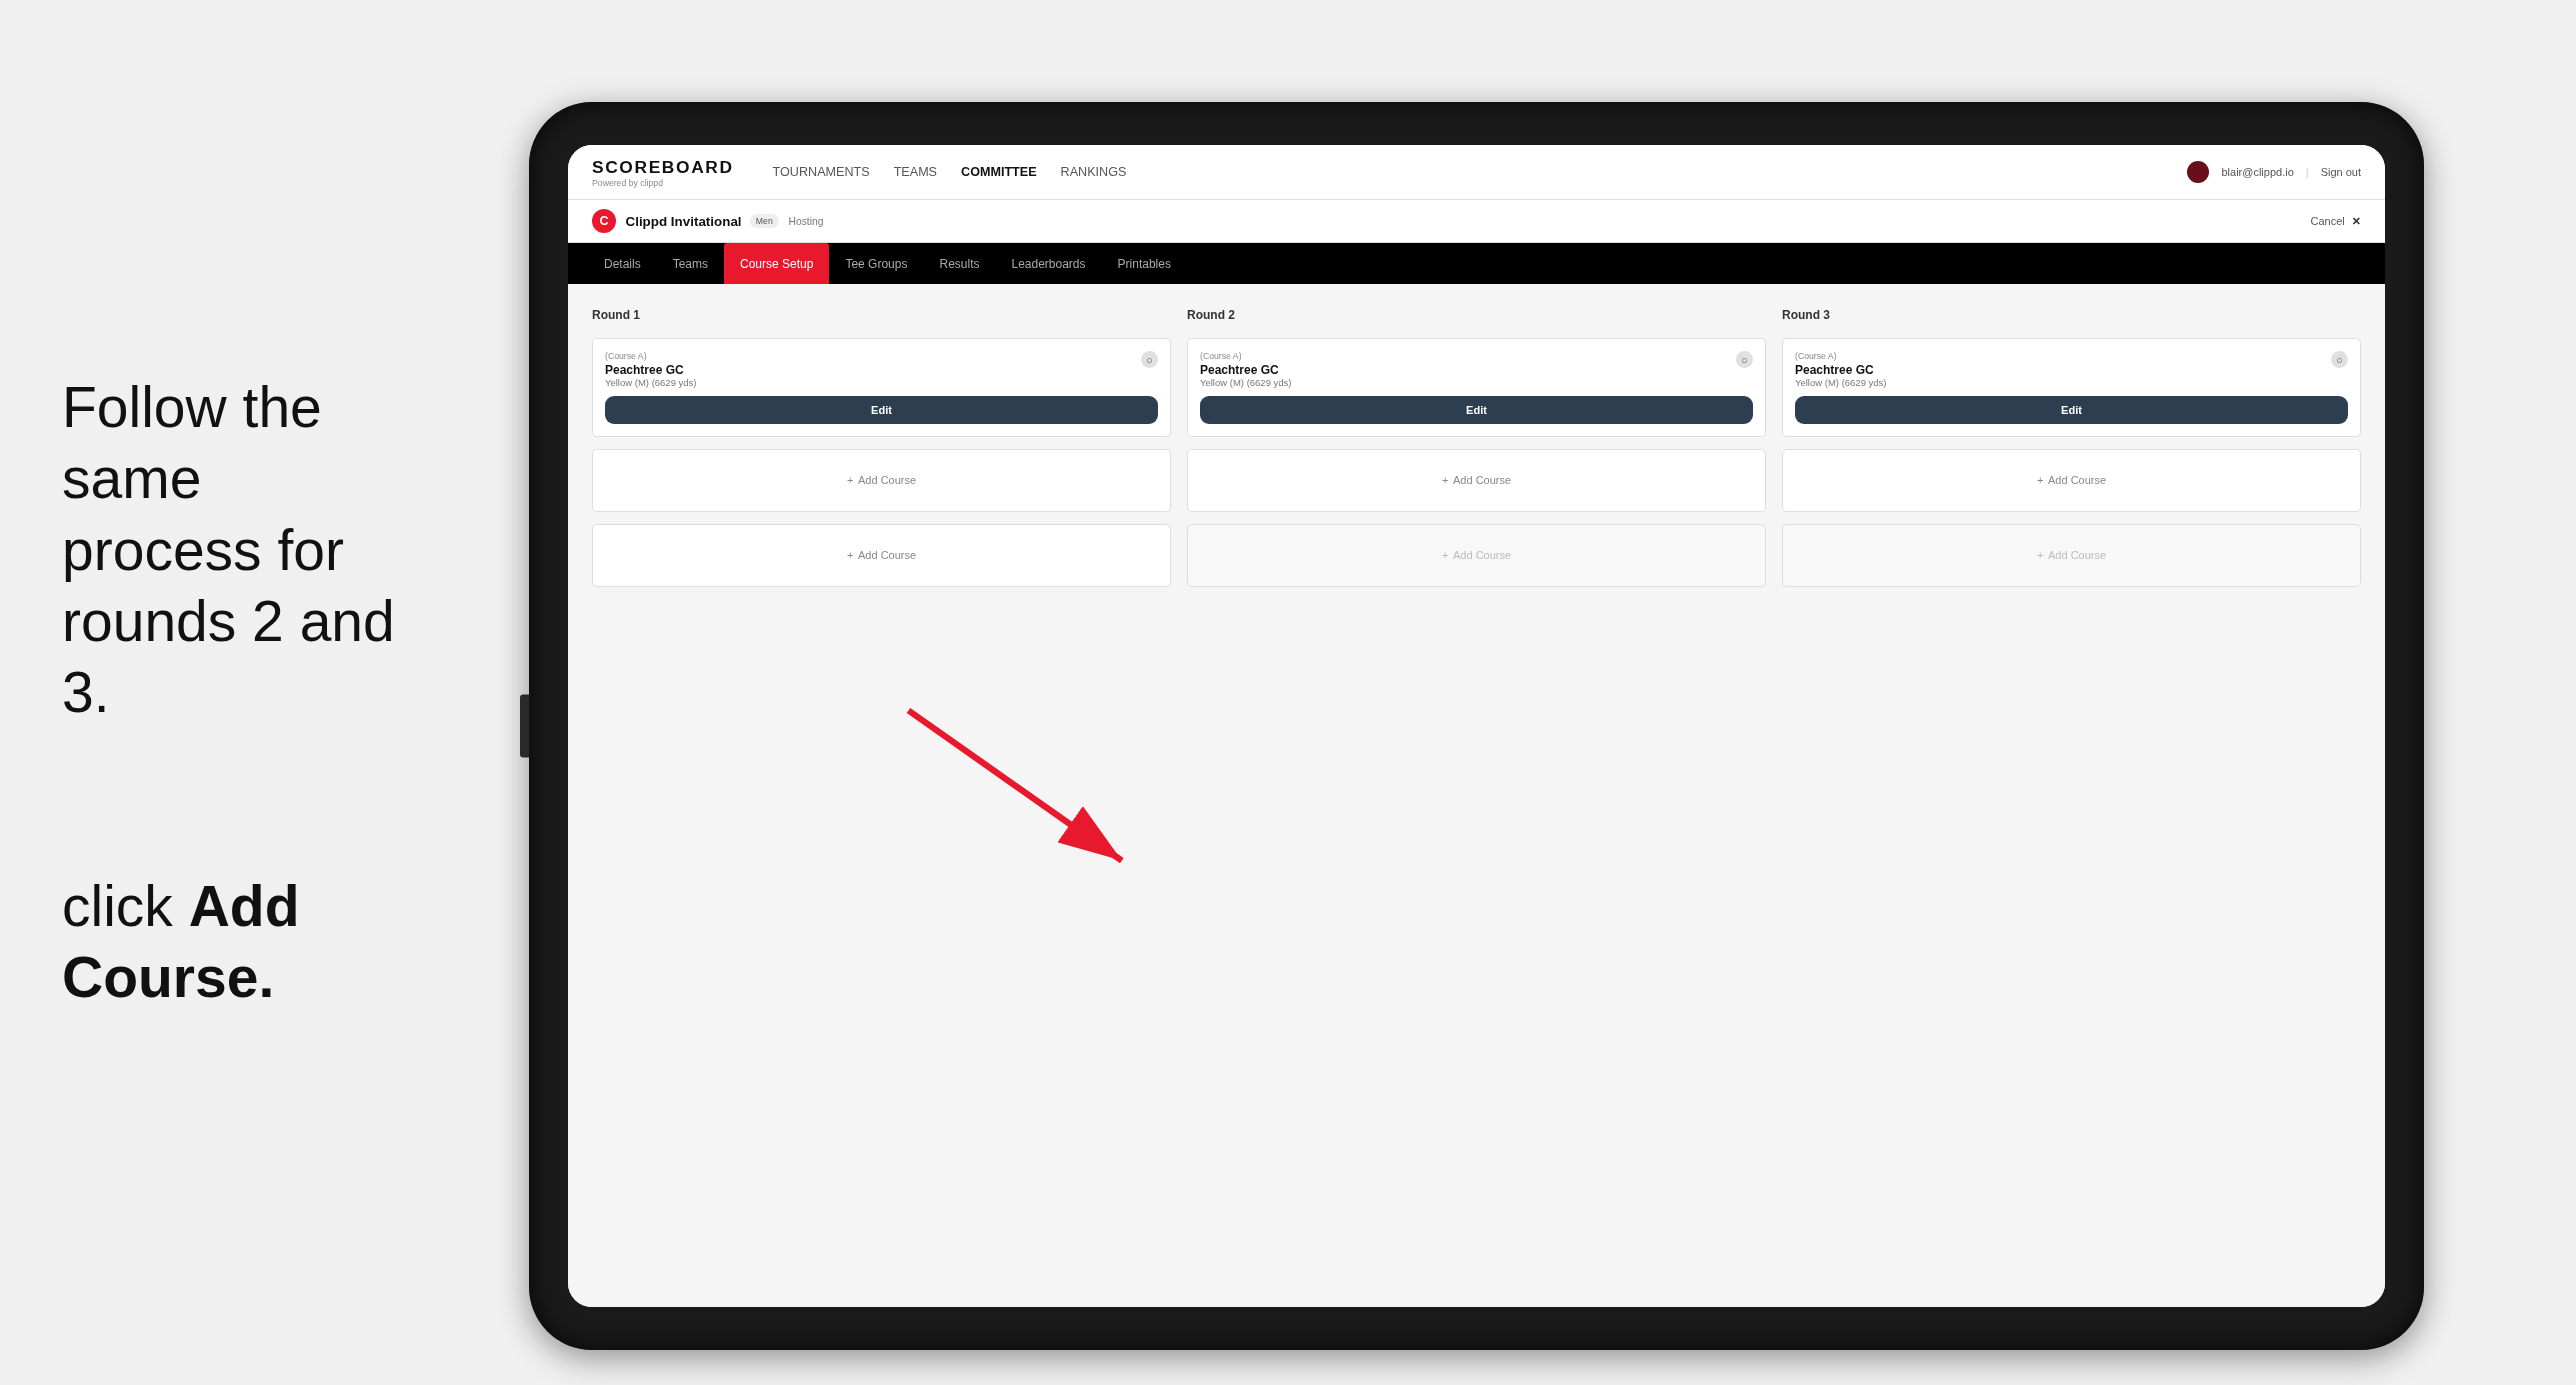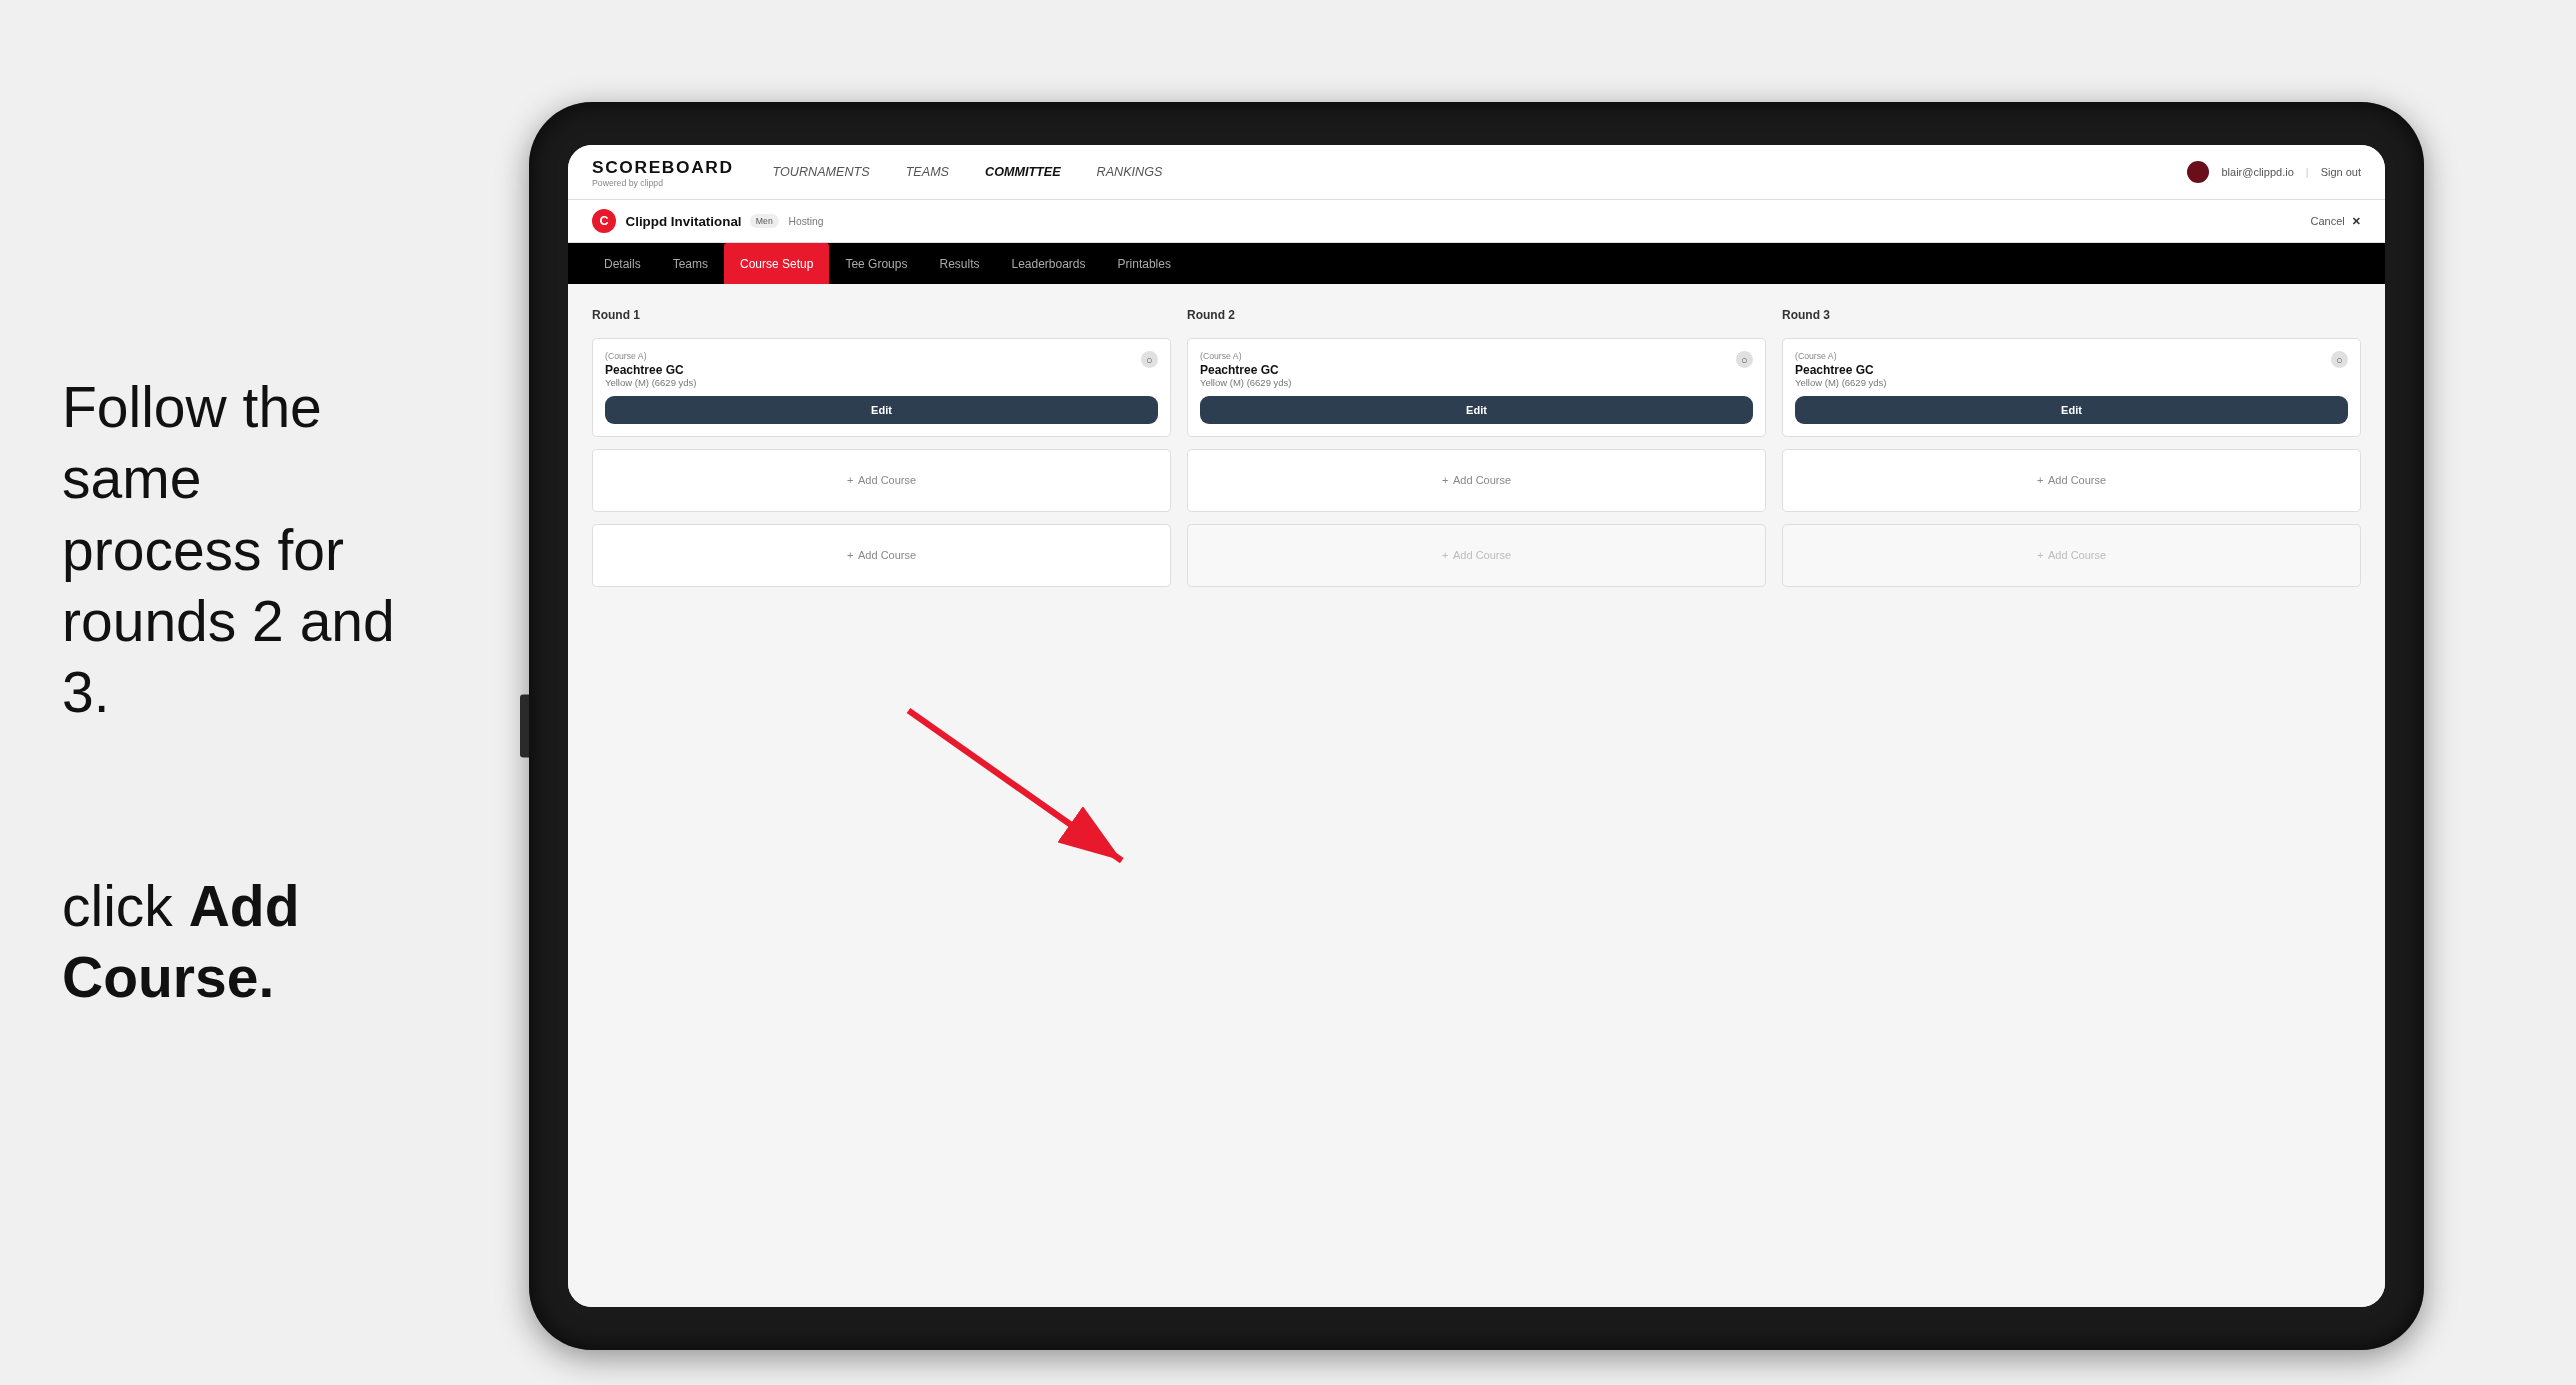--- a/index.html
+++ b/index.html
@@ -92,23 +92,22 @@
       letter-spacing: 1.6px;
       color: #111;
     }
     .logo-sub {
       font-size: 8.7px;
       color: #888;
     }
 
     .nav-links {
       display: flex;
-      gap: 36px;
+      gap: 24px;
       flex: 1;
-      font-style: italic;
     }
     .nav-link {
       font-size: 12.6px;
       color: #555;
       text-decoration: none;
       font-weight: 500;
       cursor: pointer;
       padding: 4px 0;
     }
     .nav-link.active {

